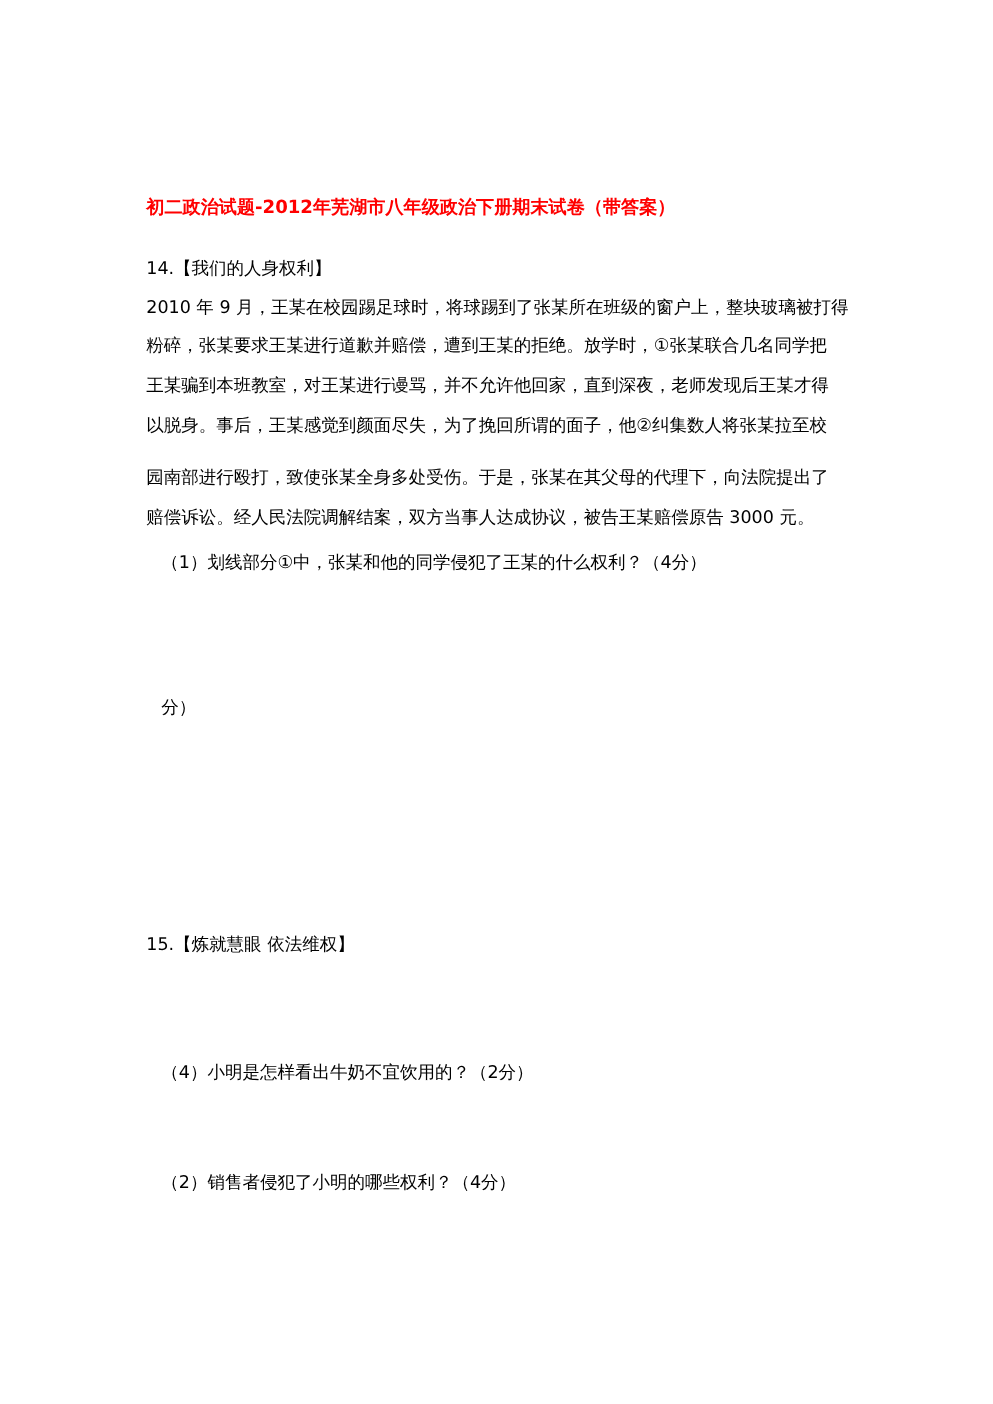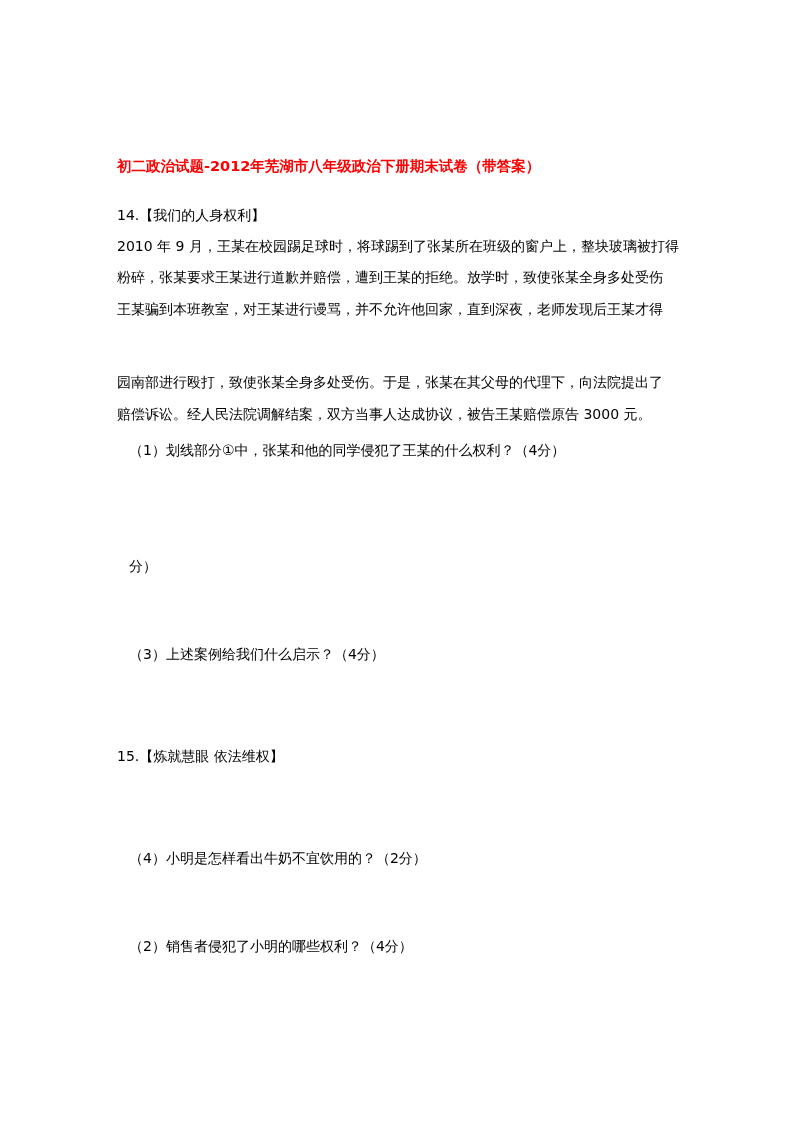--- a/index.html
+++ b/index.html
@@ -44,25 +44,25 @@
   </style>
 </head>
 <body>
 
 <div class="page">
 
   <div class="title">初二政治试题-2012年芜湖市八年级政治下册期末试卷（带答案）</div>
 
   <div class="line q-head" style="top:206px;">14.【我们的人身权利】</div>
   <div class="line" style="top:237px;">2010 年 9 月，王某在校园踢足球时，将球踢到了张某所在班级的窗户上，整块玻璃被打得</div>
-  <div class="line" style="top:268px;">粉碎，张某要求王某进行道歉并赔偿，遭到王某的拒绝。放学时，致使张某全身多处受伤</div>
+  <div class="line" style="top:268px;">粉碎，张某要求王某进行道歉并赔偿，遭到王某的拒绝。放学时，①张某联合几名同学把</div>
   <div class="line" style="top:300px;">王某骗到本班教室，对王某进行谩骂，并不允许他回家，直到深夜，老师发现后王某才得</div>
+  <div class="line" style="top:332px;">以脱身。事后，王某感觉到颜面尽失，为了挽回所谓的面子，他②纠集数人将张某拉至校</div>
   <div class="line" style="top:373px;">园南部进行殴打，致使张某全身多处受伤。于是，张某在其父母的代理下，向法院提出了</div>
   <div class="line" style="top:405px;">赔偿诉讼。经人民法院调解结案，双方当事人达成协议，被告王某赔偿原告 3000 元。</div>
   <div class="line sub" style="top:441px;">（1）划线部分①中，张某和他的同学侵犯了王某的什么权利？（4分）</div>
   <div class="line sub" style="top:557px;">分）</div>
-  <div class="line sub" style="top:645px;">（3）上述案例给我们什么启示？（4分）</div>
 
   <div class="line q-head" style="top:747px;">15.【炼就慧眼 依法维权】</div>
   <div class="line sub" style="top:849px;">（4）小明是怎样看出牛奶不宜饮用的？（2分）</div>
   <div class="line sub" style="top:937px;text-align:right;">（2）销售者侵犯了小明的哪些权利？（4分）</div>
 
 </div>
 
 </body></html>

